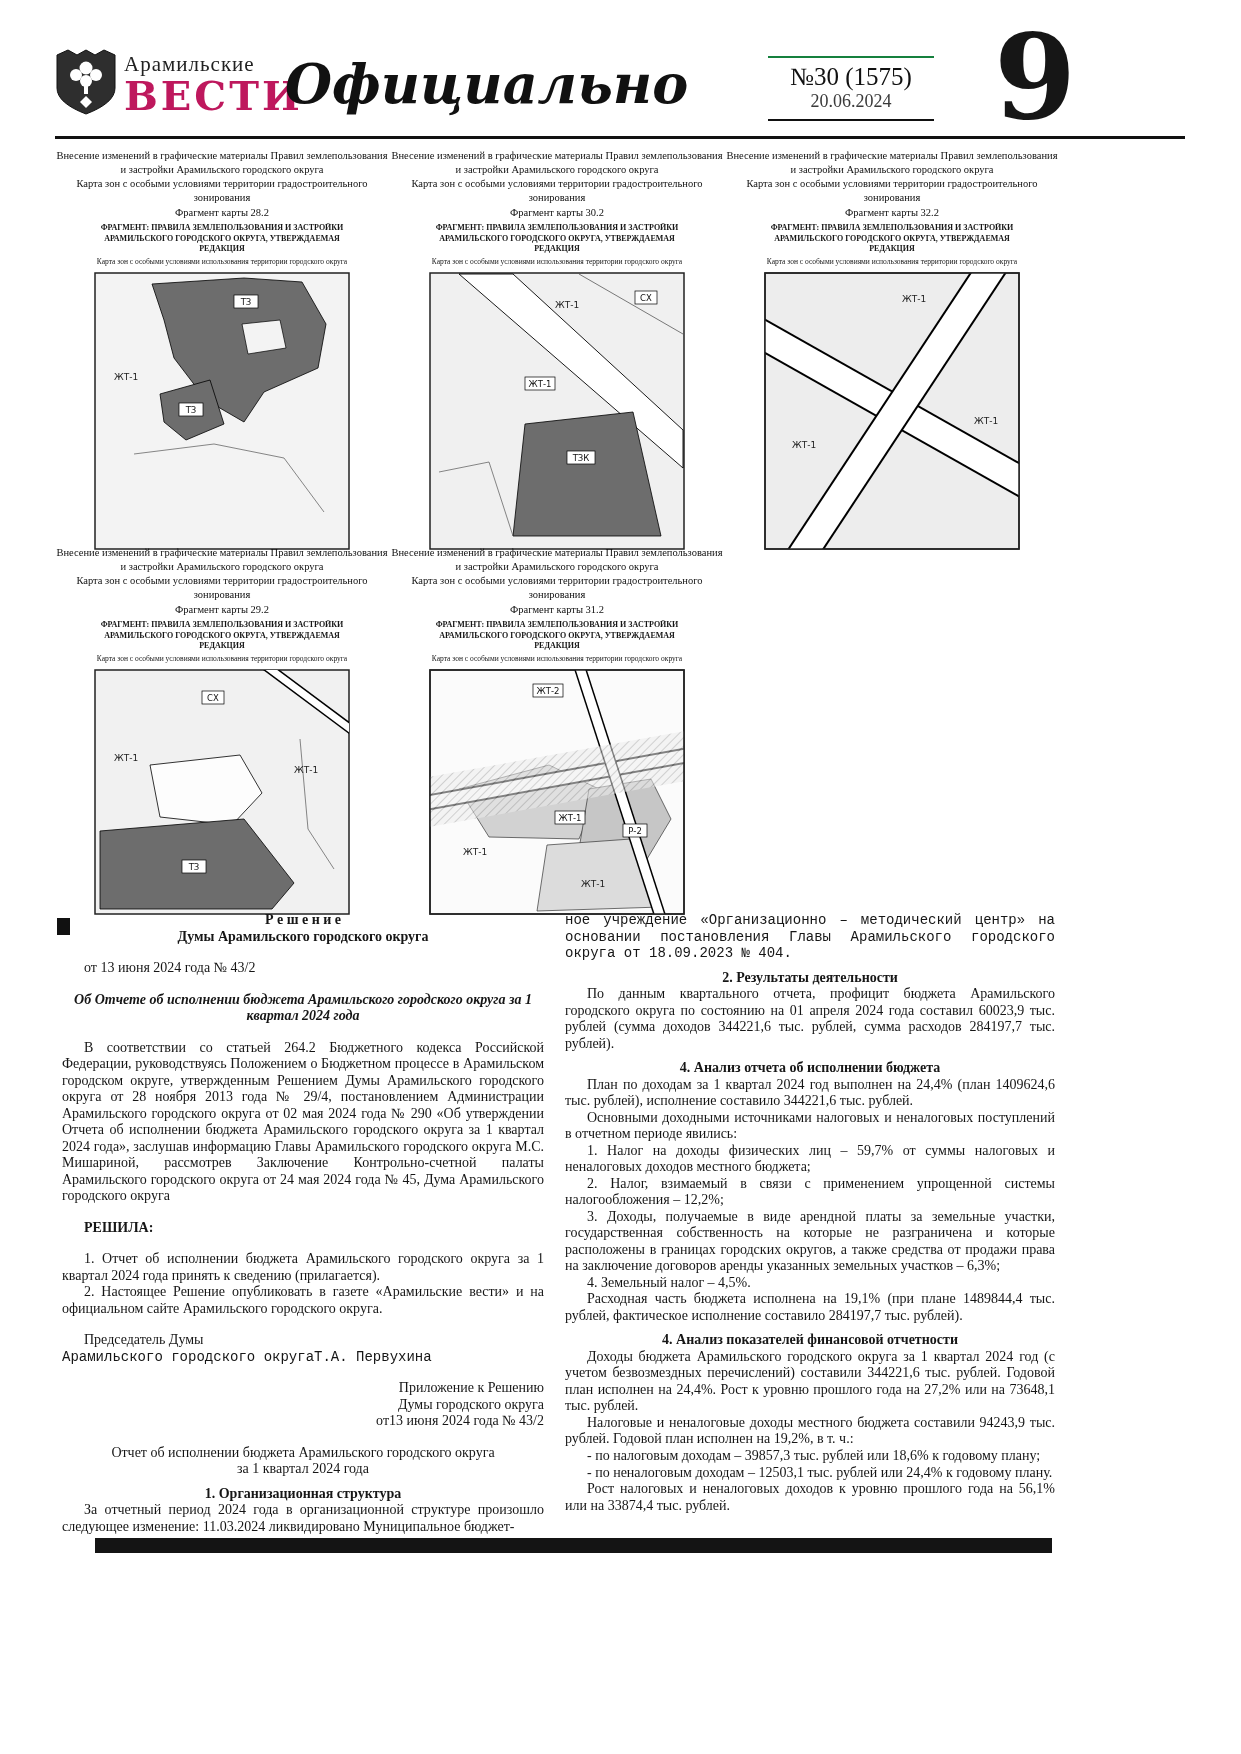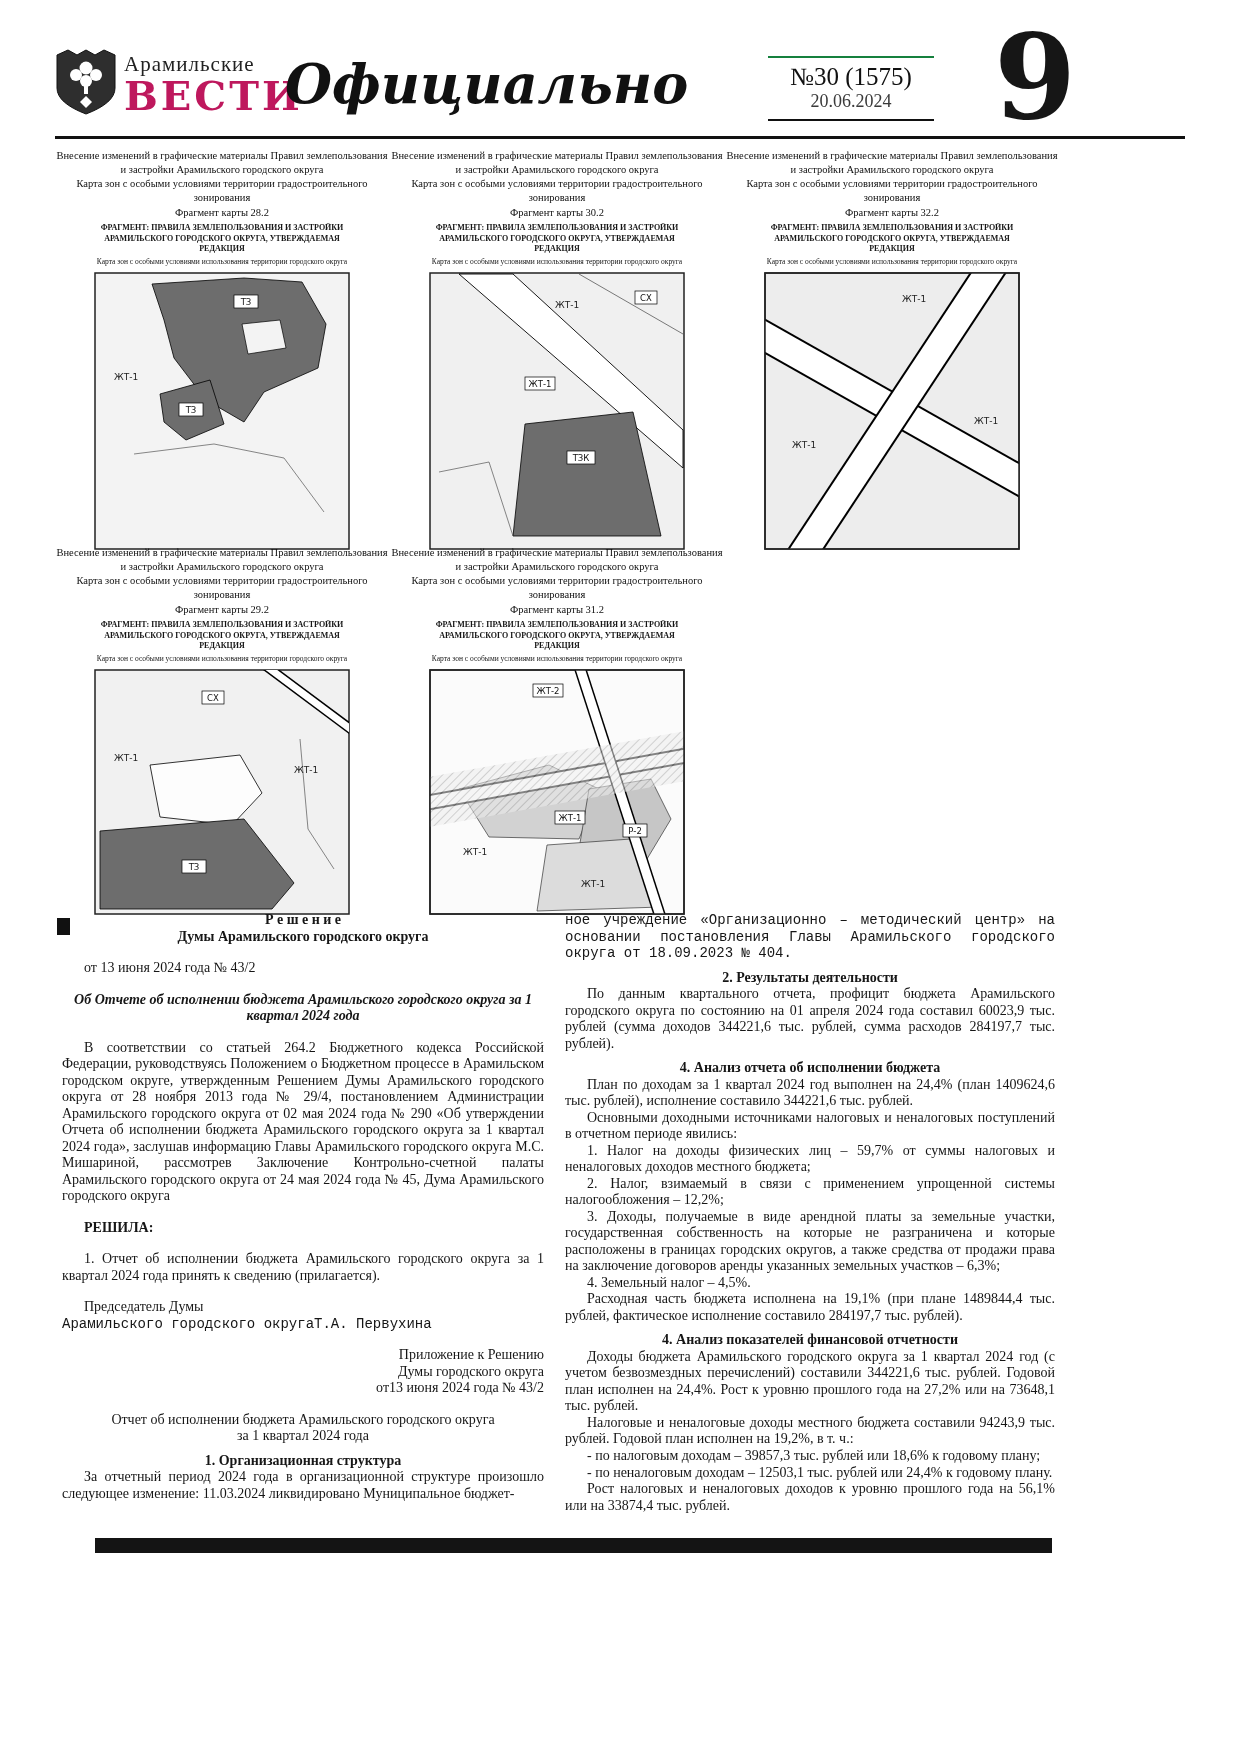--- a/index.html
+++ b/index.html
@@ -260,20 +260,21 @@
   <div class="section-marker"></div>
 
   <div class="col col-left">
     <div class="ctr b">Р е ш е н и е</div>
     <div class="ctr b">Думы Арамильского городского округа</div>
     <div class="p gap">от 13 июня 2024 года № 43/2</div>
     <div class="ctr bi gap">Об Отчете об исполнении бюджета Арамильского городского округа за 1 квартал 2024 года</div>
     <div class="p gap">В соответствии со статьей 264.2 Бюджетного кодекса Российской Федерации, руководствуясь Положением о Бюджетном процессе в Арамильском городском округе, утвержденным Решением Думы Арамильского городского округа от 28 ноября 2013 года № 29/4, постановлением Администрации Арамильского городского округа от 02 мая 2024 года № 290 «Об утверждении Отчета об исполнении бюджета Арамильского городского округа за 1 квартал 2024 года», заслушав информацию Главы Арамильского городского округа М.С. Мишариной, рассмотрев Заключение Контрольно-счетной палаты Арамильского городского округа от 24 мая 2024 года № 45, Дума Арамильского городского округа</div>
     <div class="p b gap">РЕШИЛА:</div>
     <div class="p gap">1. Отчет об исполнении бюджета Арамильского городского округа за 1 квартал 2024 года принять к сведению (прилагается).</div>
+    <div class="p">2. Настоящее Решение опубликовать в газете «Арамильские вести» и на официальном сайте Арамильского городского округа.</div>
     <div class="p gap">Председатель Думы</div>
     <div class="np">Арамильского городского округаТ.А. Первухина</div>
     <div class="rgt gap">Приложение к Решению</div>
     <div class="rgt">Думы городского округа</div>
     <div class="rgt">от13 июня 2024 года № 43/2</div>
     <div class="ctr gap">Отчет об исполнении бюджета Арамильского городского округа</div>
     <div class="ctr">за 1 квартал 2024 года</div>
     <div class="ctr b gap-s">1. Организационная структура</div>
     <div class="p">За отчетный период 2024 года в организационной структуре произошло следующее изменение: 11.03.2024 ликвидировано Муниципальное бюджет-</div>
   </div>

